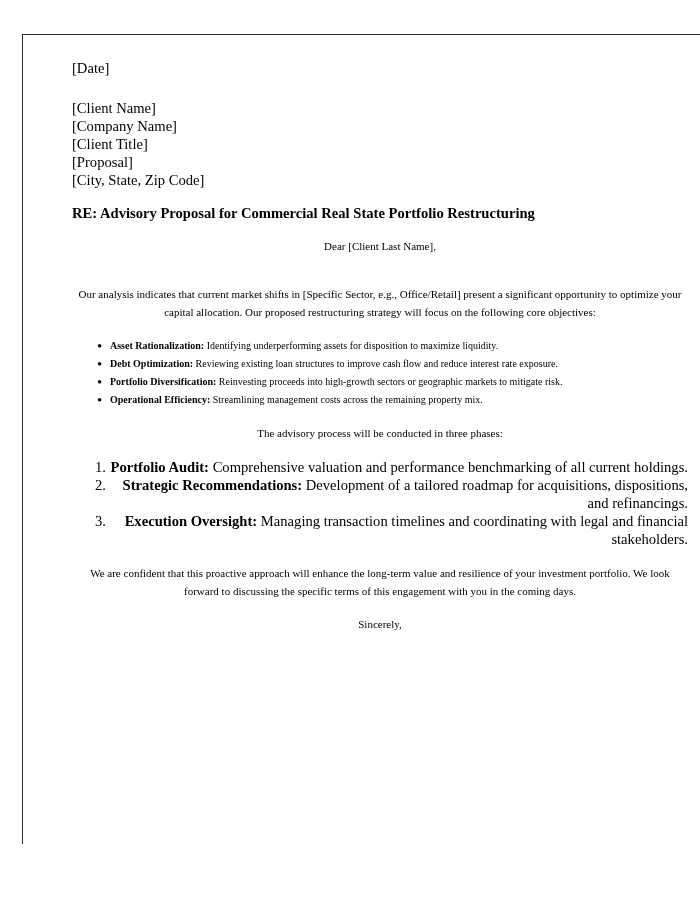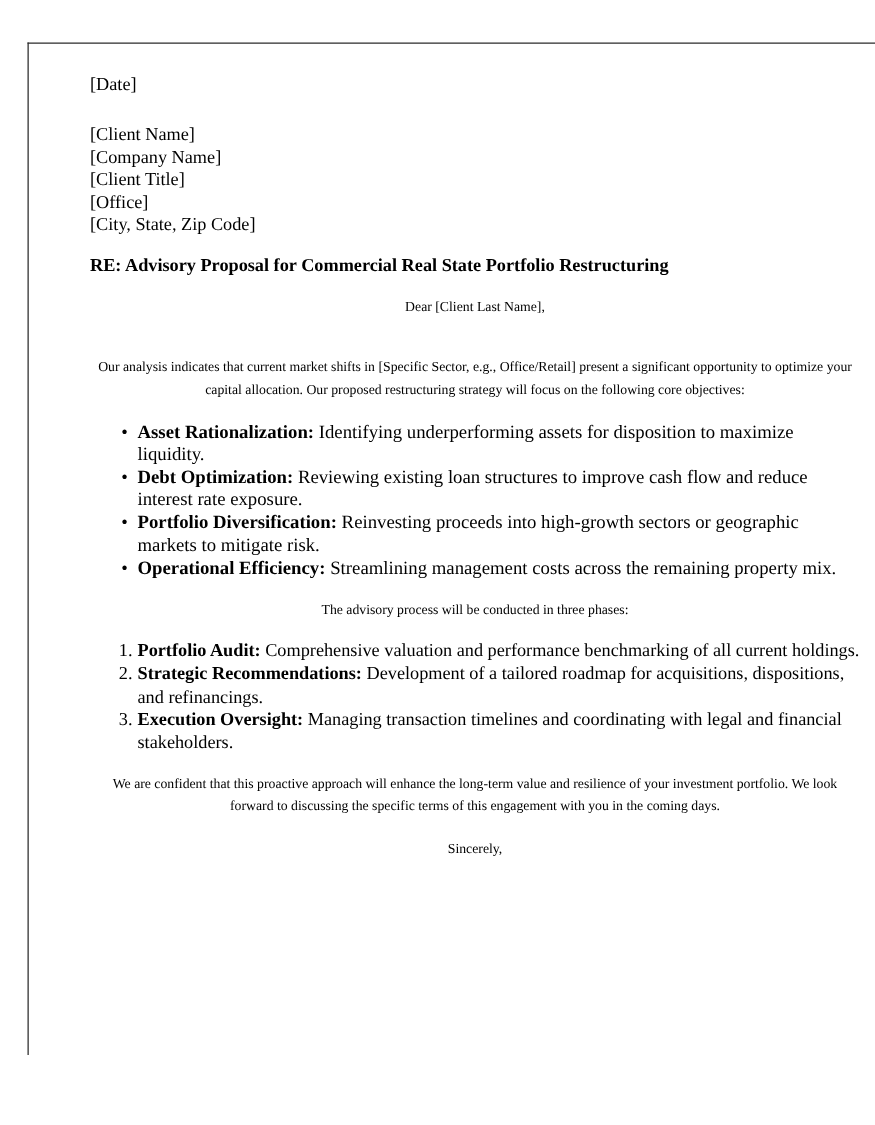--- a/index.html
+++ b/index.html
@@ -59,35 +59,36 @@
   ul.bullets, ol.numbers {
     margin: 0;
     padding: 0;
   }
   ul.bullets {
     list-style: none;
   }
   ul.bullets > li {
     position: relative;
     padding-left: 38px;
-    font-size: 15px;
+    font-size: 10px;
     line-height: 18.2px;
     margin: 0;
   }
   ul.bullets > li::before {
     content: "\2022";
     position: absolute;
     left: 25px;
     top: 0;
     font-size: 15px;
   }
 
   ol.numbers {
     list-style: none;
     counter-reset: phase;
+    text-align: right;
   }
   ol.numbers > li {
     position: relative;
     padding-left: 38px;
     font-size: 14.6px;
     line-height: 18.2px;
     margin: 0;
     counter-increment: phase;
   }
   ol.numbers > li::before {
@@ -114,21 +115,21 @@
   <div class="page-body">
 
     <div class="line">[Date]</div>
 
     <div class="gap-lg"></div>
 
     <div>
       <div class="line">[Client Name]</div>
       <div class="line">[Company Name]</div>
       <div class="line">[Client Title]</div>
-      <div class="line">[Office]</div>
+      <div class="line">[Proposal]</div>
       <div class="line">[City, State, Zip Code]</div>
     </div>
 
     <div class="gap-md"></div>
 
     <div class="subject">RE: Advisory Proposal for Commercial Real State Portfolio Restructuring</div>
 
     <div class="gap-md"></div>
 
     <p class="block">Dear [Client Last Name],</p>

